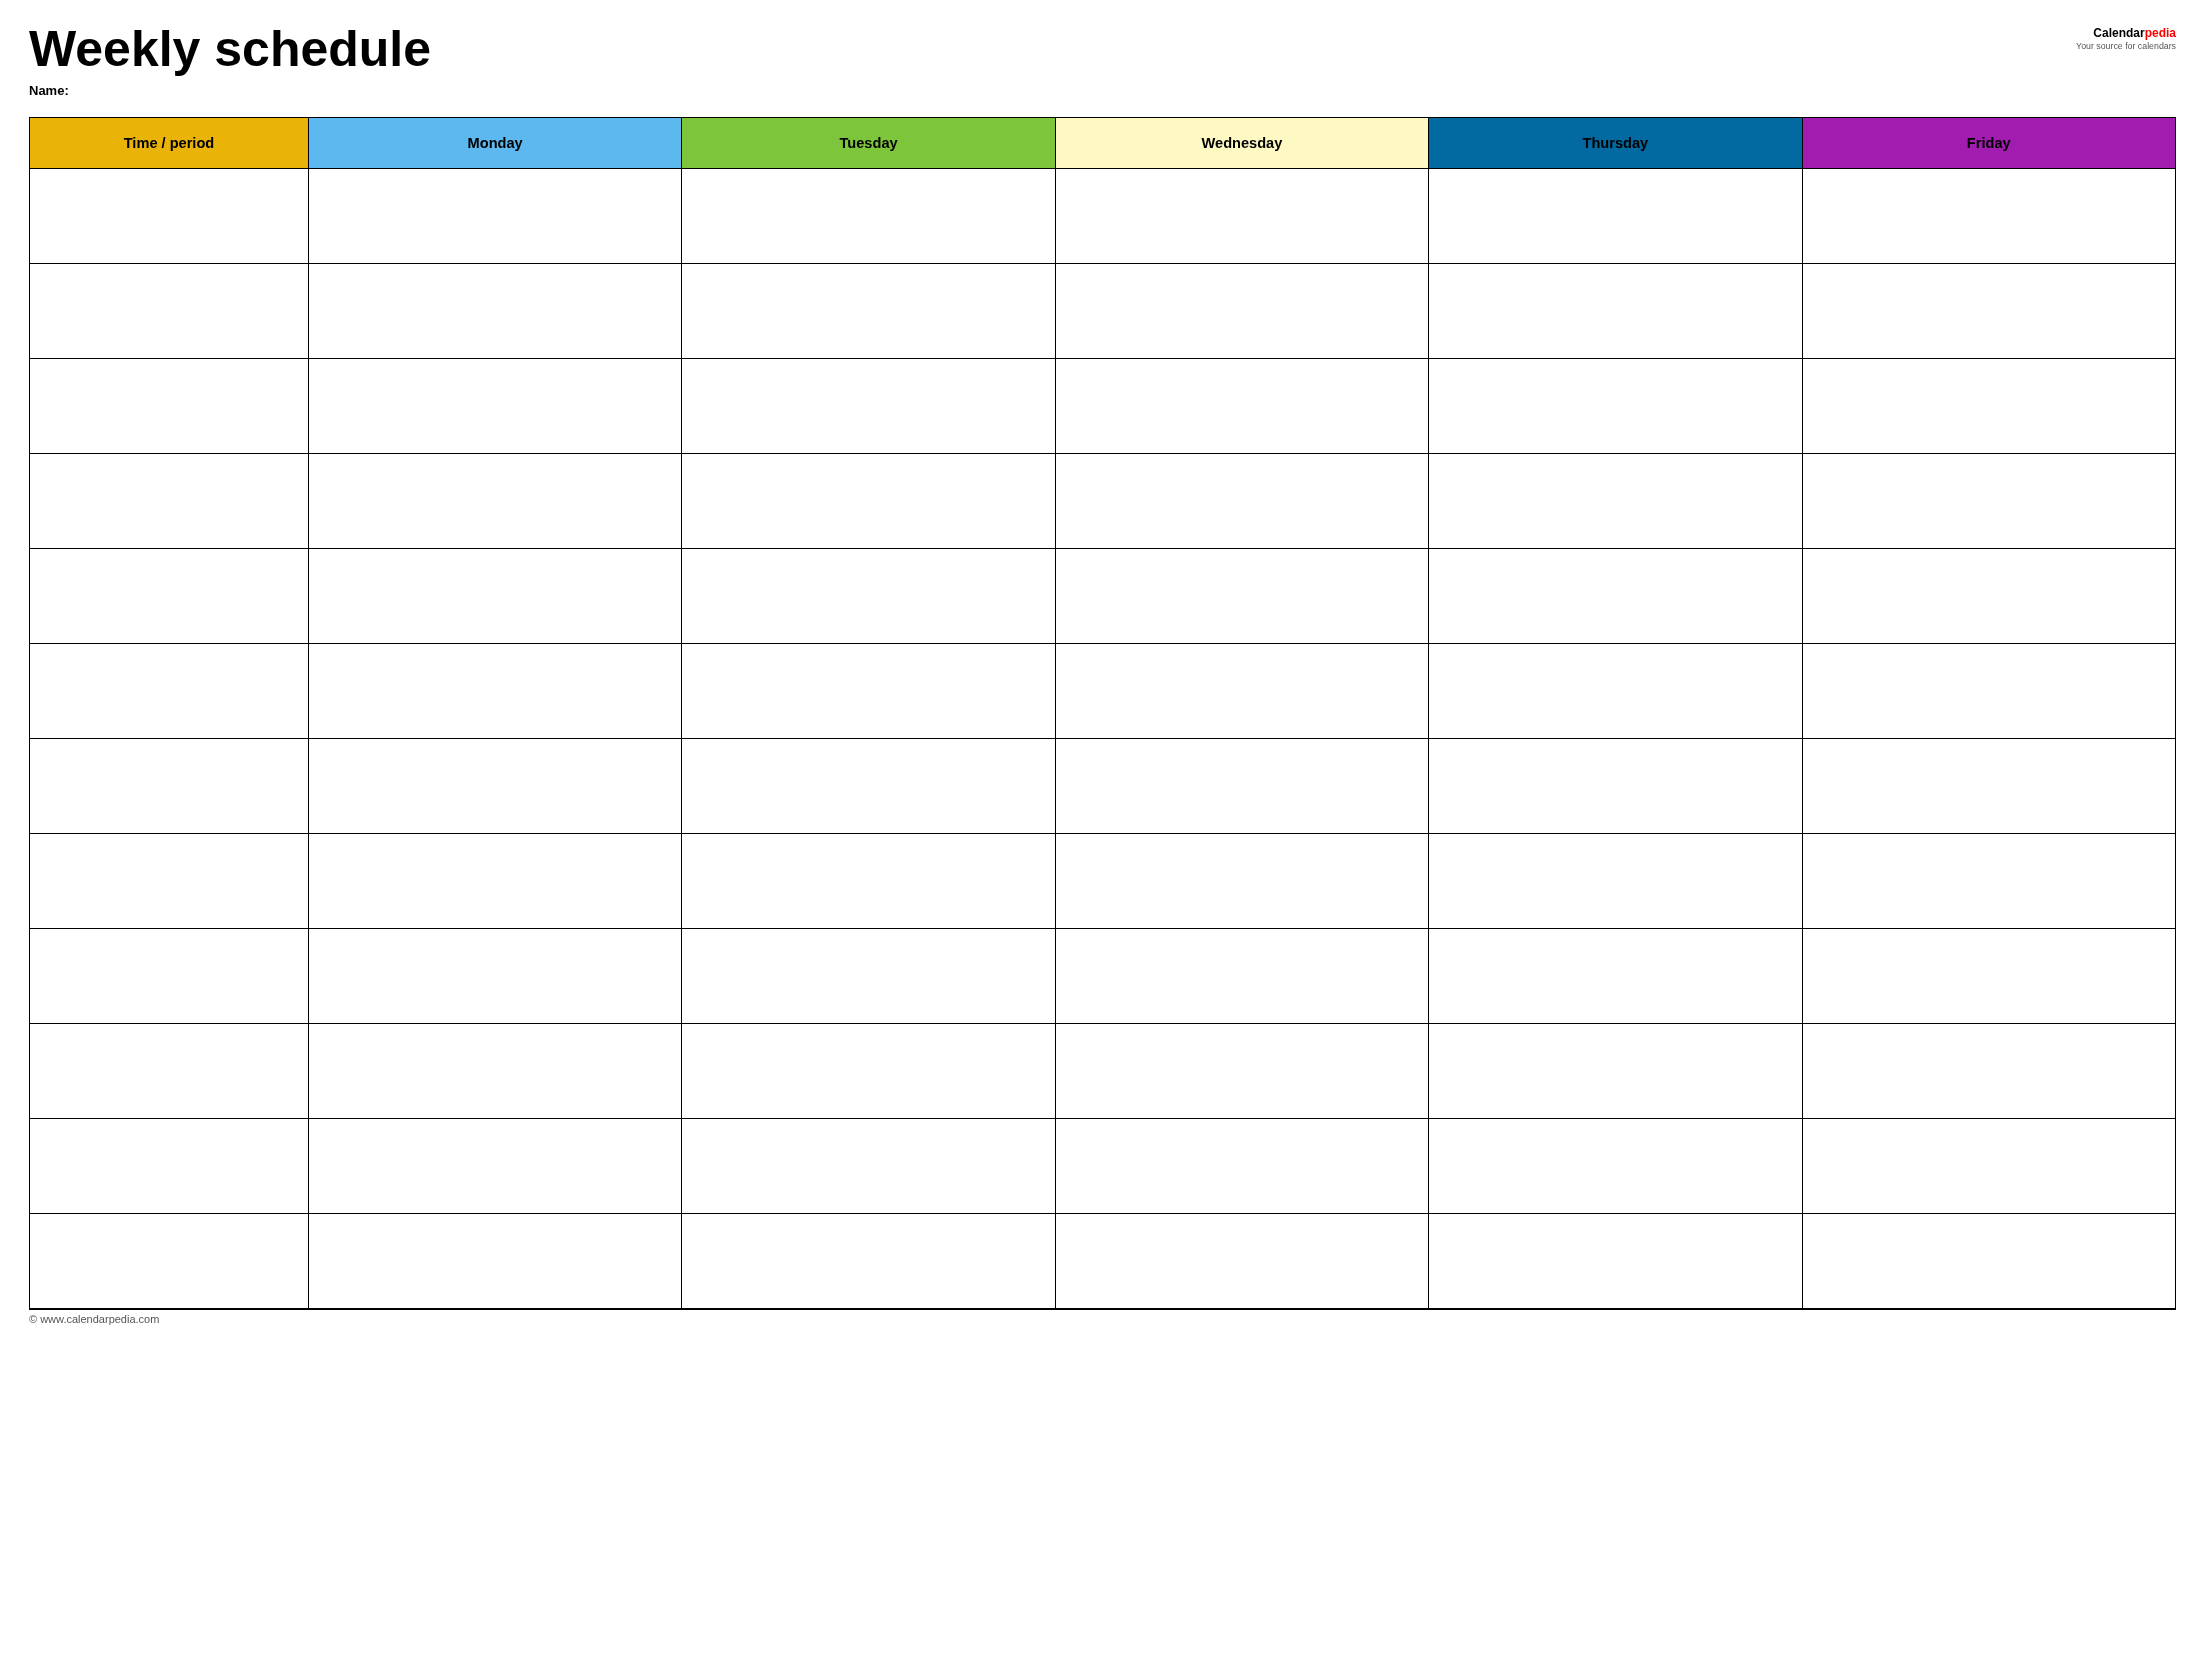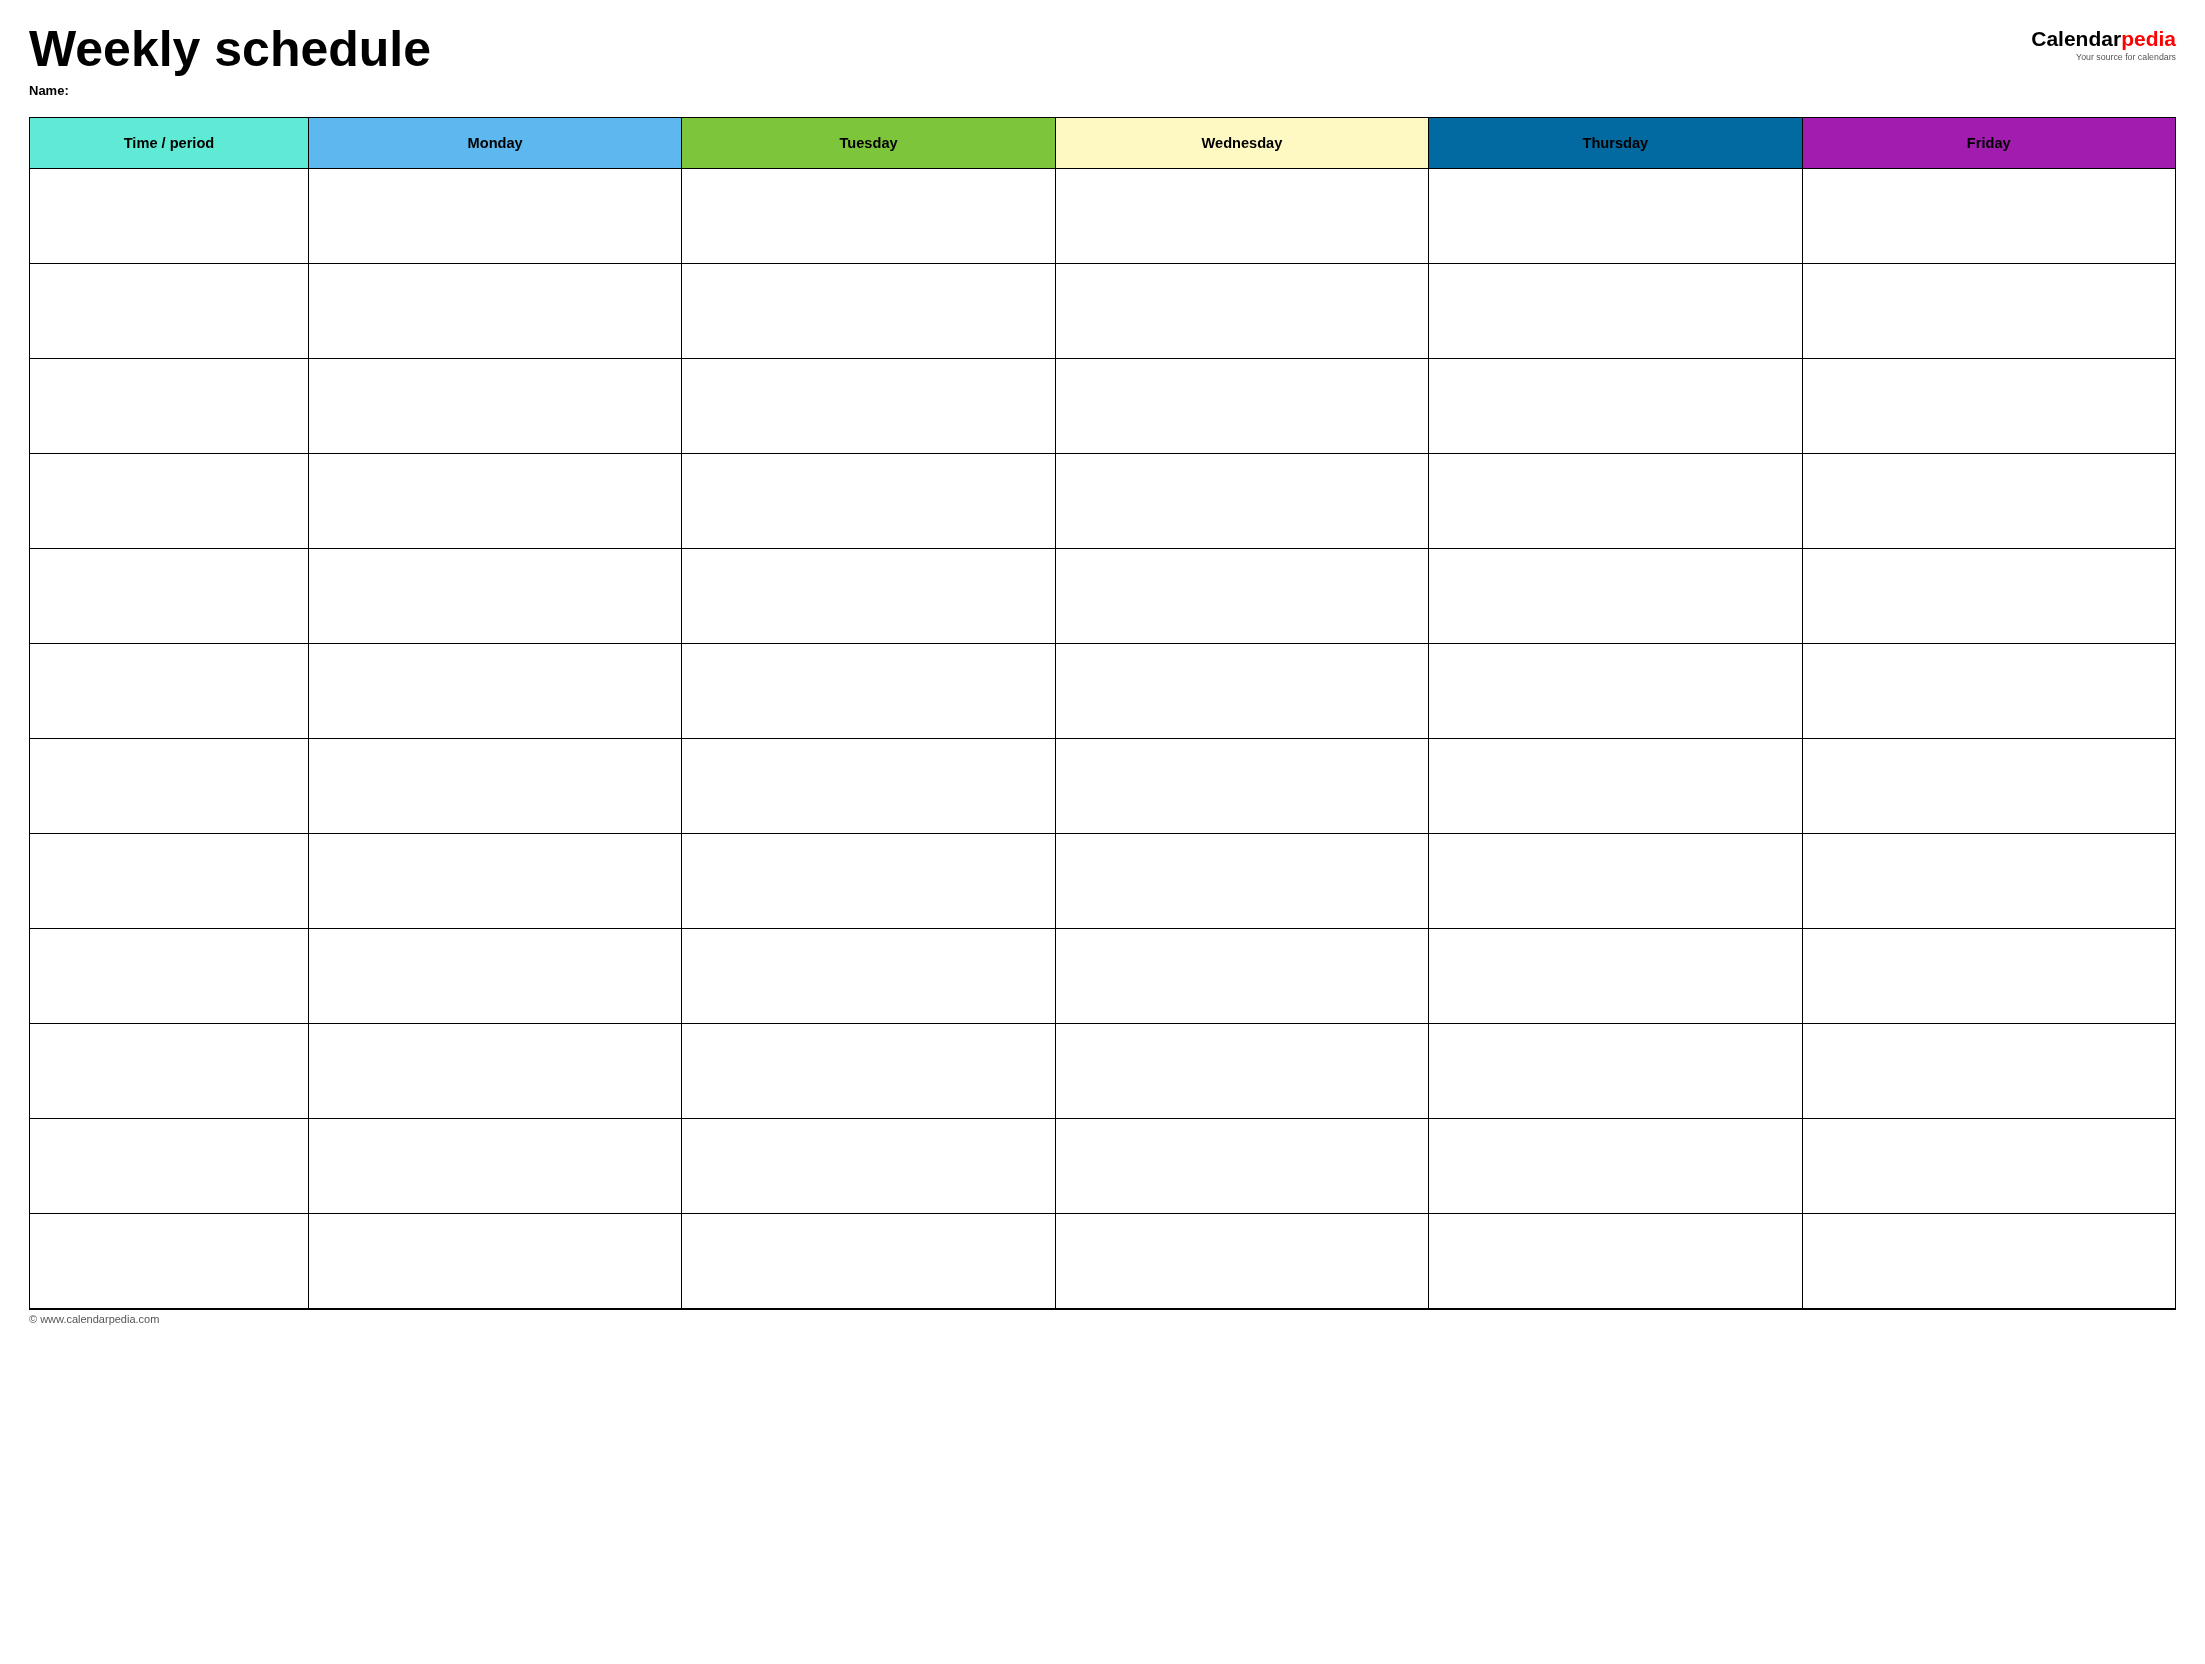--- a/index.html
+++ b/index.html
@@ -42,21 +42,21 @@
     }
 
     .logo-section {
       display: flex;
       flex-direction: column;
       align-items: flex-end;
       padding-top: 4.4px;
     }
 
     .logo-text {
-      font-size: 21px;
+      font-size: 12px;
       font-weight: bold;
       color: #000000;
       line-height: 1.2;
     }
 
     .logo-text .calendar-part {
       color: #000000;
     }
 
     .logo-text .pedia-part {
@@ -84,21 +84,21 @@
     .schedule-table th {
       height: 51px;
       text-align: center;
       font-size: 14.6px;
       font-weight: bold;
       vertical-align: middle;
     }
 
     .col-time {
       width: 13%;
-      background: #5eead4;
+      background: #eab308;
       color: #000000;
     }
 
     .col-monday {
       width: 17.4%;
       background: #5db8f0;
       color: #000000;
     }
 
     .col-tuesday {

